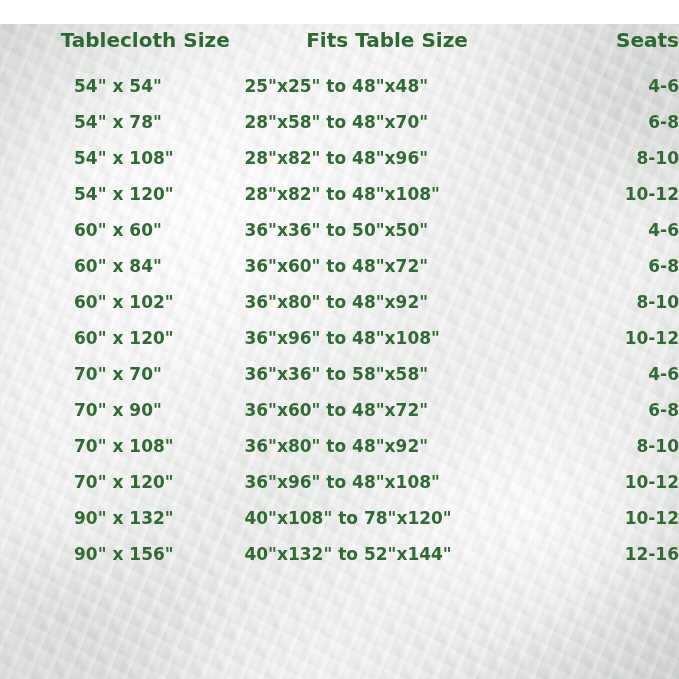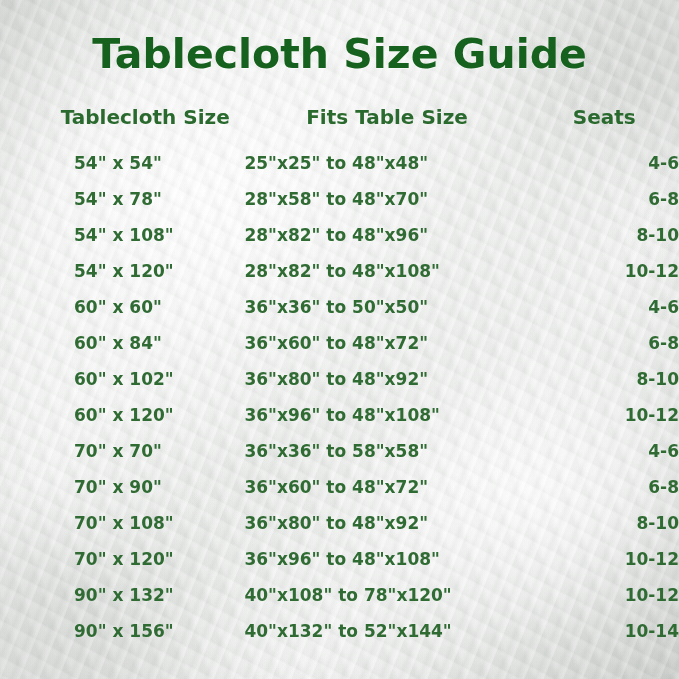--- a/index.html
+++ b/index.html
@@ -84,32 +84,31 @@
   }
   .col-a { width: 36%; padding-left: 74px !important; box-sizing: border-box; }
   .col-b { width: 42%; padding-left: 0px !important; margin-top: 33px; }
   .col-c { width: 22%; padding-left: 0px !important; }
 
   th.col-a { padding-left: 46px !important; }
   th.col-b { padding-left: 0px !important; }
   th.col-c { padding-left: 0px !important; }
 
   td.col-a { padding-left: 74px !important; }
-  .hdr-row th.col-c { text-align: center; padding-left: 0; }
+  .hdr-row th.col-c { text-align: right; padding-left: 0; }
   td.col-c { text-align: right; }
 </style>
 </head>
 <body>
 
 <div class="page">
   <div class="texture"></div>
   <div class="vignette"></div>
 
   <div class="content">
-    <h1 class="title">Tablecloth Size Guide</h1>
 
     <table class="size-table">
       <thead>
         <tr class="hdr-row">
           <th class="col-a">Tablecloth Size</th>
           <th class="col-b">Fits Table Size</th>
           <th class="col-c">Seats</th>
         </tr>
       </thead>
       <tbody id="table-body">
@@ -174,18 +173,18 @@
             <td class="col-c">10-12</td>
           </tr>
           <tr>
             <td class="col-a">90" x 132"</td>
             <td class="col-b">40"x108" to 78"x120"</td>
             <td class="col-c">10-12</td>
           </tr>
           <tr>
             <td class="col-a">90" x 156"</td>
             <td class="col-b">40"x132" to 52"x144"</td>
-            <td class="col-c">10-14</td>
+            <td class="col-c">12-16</td>
           </tr>
         </tbody>
     </table>
   </div>
 </div>
 
 </body></html>

